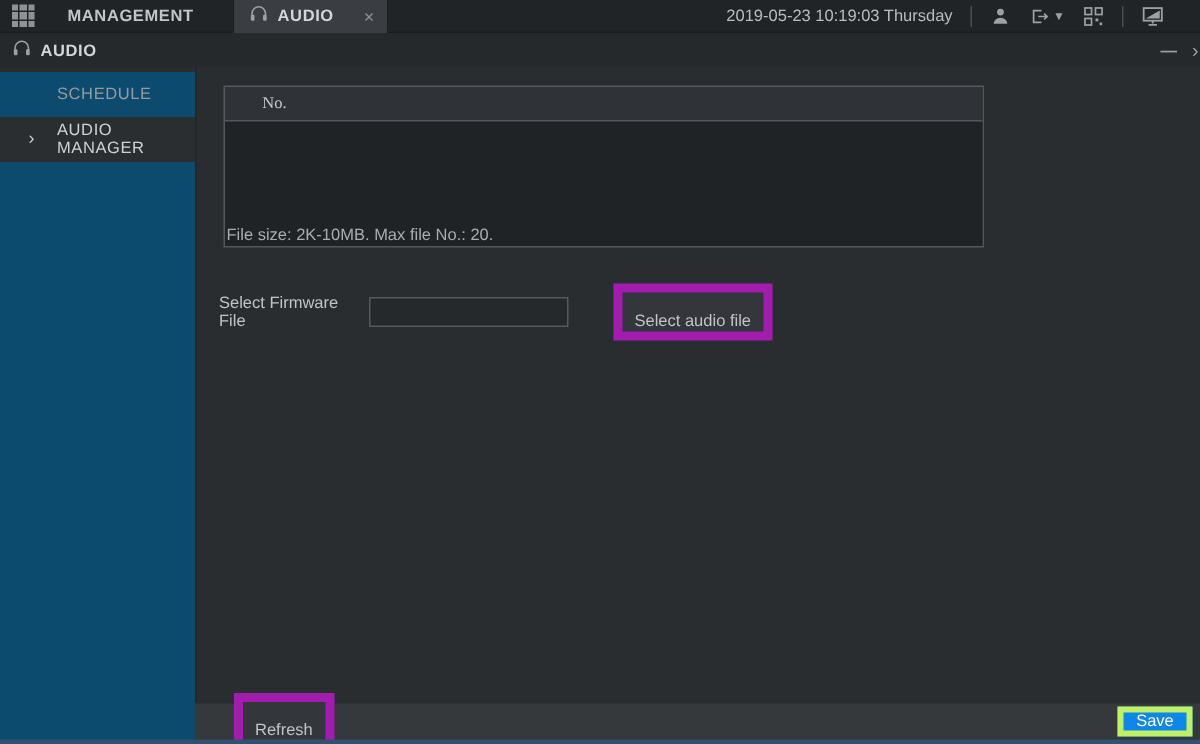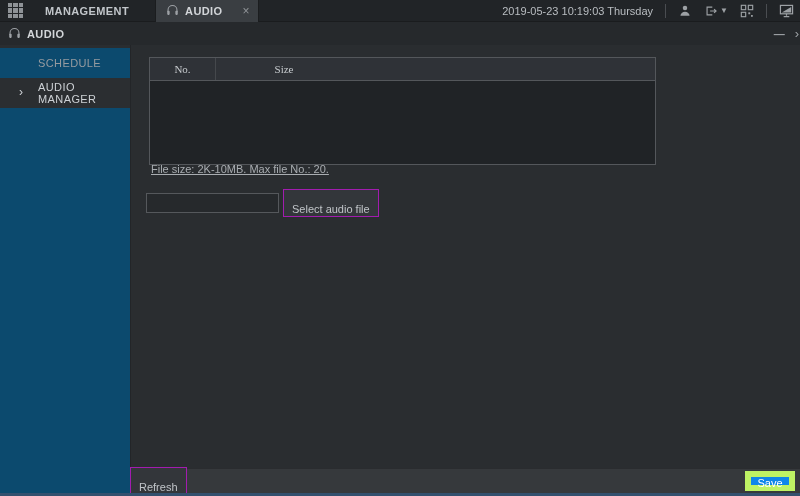--- a/index.html
+++ b/index.html
@@ -12,21 +12,21 @@
   .topbar{ position:absolute; left:0; top:0; width:800px; height:22px; background:#212427;
            display:flex; align-items:center; border-bottom:1px solid #1a1c1e;gap:12px; }
   .grid-btn{ width:15px; height:15px; margin:0 10px 0 8px; display:grid;
              grid-template-columns:repeat(3,1fr); grid-template-rows:repeat(3,1fr); gap:1px; cursor:pointer; }
   .grid-btn span{ background:#8f9397; }
   .mgmt{ color:#c2c6ca; font-weight:bold; letter-spacing:.4px; margin-right:14px; cursor:pointer; }
   .tab{ height:22px; display:flex; align-items:center; gap:6px; padding:0 8px 0 10px;
         background:#3a3e42; border-left:1px solid #1b1d1f; border-right:1px solid #1b1d1f; cursor:pointer; }
   .tab .tab-label{ color:#d3d6d9; font-weight:bold; letter-spacing:.4px; margin-right:14px; }
   .tab .close{ color:#8f9397; font-size:12px; line-height:10px; cursor:pointer; }
-  .top-right{ margin-left:auto; display:flex; align-items:center; gap:12px; padding-right:6px; }
+  .top-right{ margin-left:auto; display:flex; align-items:center; gap:12px; padding-right:24px; }
   .datetime{ color:#b9bdc1; }
   .vsep{ width:1px; height:14px; background:#4a4d51; }
   .icon-btn{ display:flex; align-items:center; cursor:pointer; }
   .caret{ color:#9da1a5; font-size:8px; margin-left:2px; }
 
   
   .titlebar{ position:absolute; left:0; top:22px; width:800px; height:23px; background:#26292c;
              display:flex; align-items:center; padding:0 8px; }
   .titlebar .page-title{ color:#d3d6d9; font-weight:bold; letter-spacing:.4px; margin-left:6px; }
   .win-controls{ margin-left:auto; display:flex; align-items:center; gap:10px; color:#9da1a5; }
@@ -43,35 +43,35 @@
   
   .content{ position:absolute; left:130px; top:45px; width:670px; height:423px; background:#2a2d30;
             border-left:1px solid #232528; }
   .file-table{ position:absolute; left:18px; top:12px; width:507px; border:1px solid #54575b;font-family:Liberation Serif, serif; }
   .thead{ display:flex; height:22px; background:#2f3237; }
   .th{ display:flex; align-items:center; justify-content:center; color:#c6cacd;
        border-right:1px solid #45484c; }
   .th:last-child{ border-right:none; }
   .th.c0{ width:66px; } .th.c1{ width:135px; } .th.c2{ width:136px; } .th.c3{ width:168px; }
   .tbody{ height:84px; background:#202326; border-top:1px solid #54575b; }
-  .note{ position:absolute; left:20px; top:118px; color:#a9adb1;text-decoration:underline; }
+  .note{ position:absolute; left:20px; top:106px; color:#a9adb1; }
   .form-row{ position:absolute; left:15px; top:144px; display:flex; align-items:center; }
   .form-row label{ width:100px; color:#c0c4c8; }
   .form-row input{ width:133px; height:20px; background:#26292c; border:1px solid #55585c;
                    color:#c8ccd0; font-family:"Liberation Sans", sans-serif; font-size:11px; padding:0 4px;
                    margin-right:4px; outline:none; }
-  .btn{ height:20px; padding:13px 8px; background:#33363a; border:1px solid #a21caf; color:#c0c4c8;
-        font-family:"Liberation Sans", sans-serif; font-size:11px; cursor:pointer; }
+  .btn{ height:20px; padding:13px 8px; background:#33363a; border:6px solid #a21caf; color:#c0c4c8;
+        font-family:"Liberation Sans", sans-serif; font-size:11px; cursor:pointer;margin-left:26px; }
 
   
   .footer{ position:absolute; left:130px; top:468px; width:670px; height:25px; background:#36393c;
            border-top:1px solid #2a2c2f; display:flex; align-items:center; justify-content:space-between;
            gap:10px; padding-right:5px; }
   .footer .btn{ min-width:56px; }
-  .btn-save{ min-width:50px; height:20px; background:#0f86e9; border:6px solid #bef264; color:#ffffff;
+  .btn-save{ min-width:50px; height:20px; background:#0f86e9; border:4px solid #bef264; color:#ffffff;
              font-family:"Liberation Sans", sans-serif; font-size:11px; cursor:pointer; }
   .bottom-strip{ position:absolute; left:0; top:493px; width:800px; height:3px; background:#33506e; }
 
   svg .st{ stroke:#9da1a5; fill:none; stroke-width:1.3; }
   svg .fl{ fill:#9da1a5; }
 </style>
 </head>
 <body>
 
 <div class="screen">
@@ -159,28 +159,28 @@
       <span class="arrow">›</span>
       <span>AUDIO MANAGER</span>
     </div>
   </div>
 
   <div class="content">
 
     <div class="file-table">
       <div class="thead">
         <div class="th c0">No.</div>
-        <div class="th c2">Size</div>
       </div>
       <div class="tbody"></div>
     </div>
 
     <div class="note">File size: 2K-10MB. Max file No.: 20.</div>
 
     <div class="form-row">
+      <label>Select Firmware File</label>
       <input type="text" value="" style="">
       <button class="btn">Select audio file</button>
     </div>
   </div>
 
   <div class="footer">
     <button class="btn">Refresh</button>
     <button class="btn-save">Save</button>
   </div>
 

